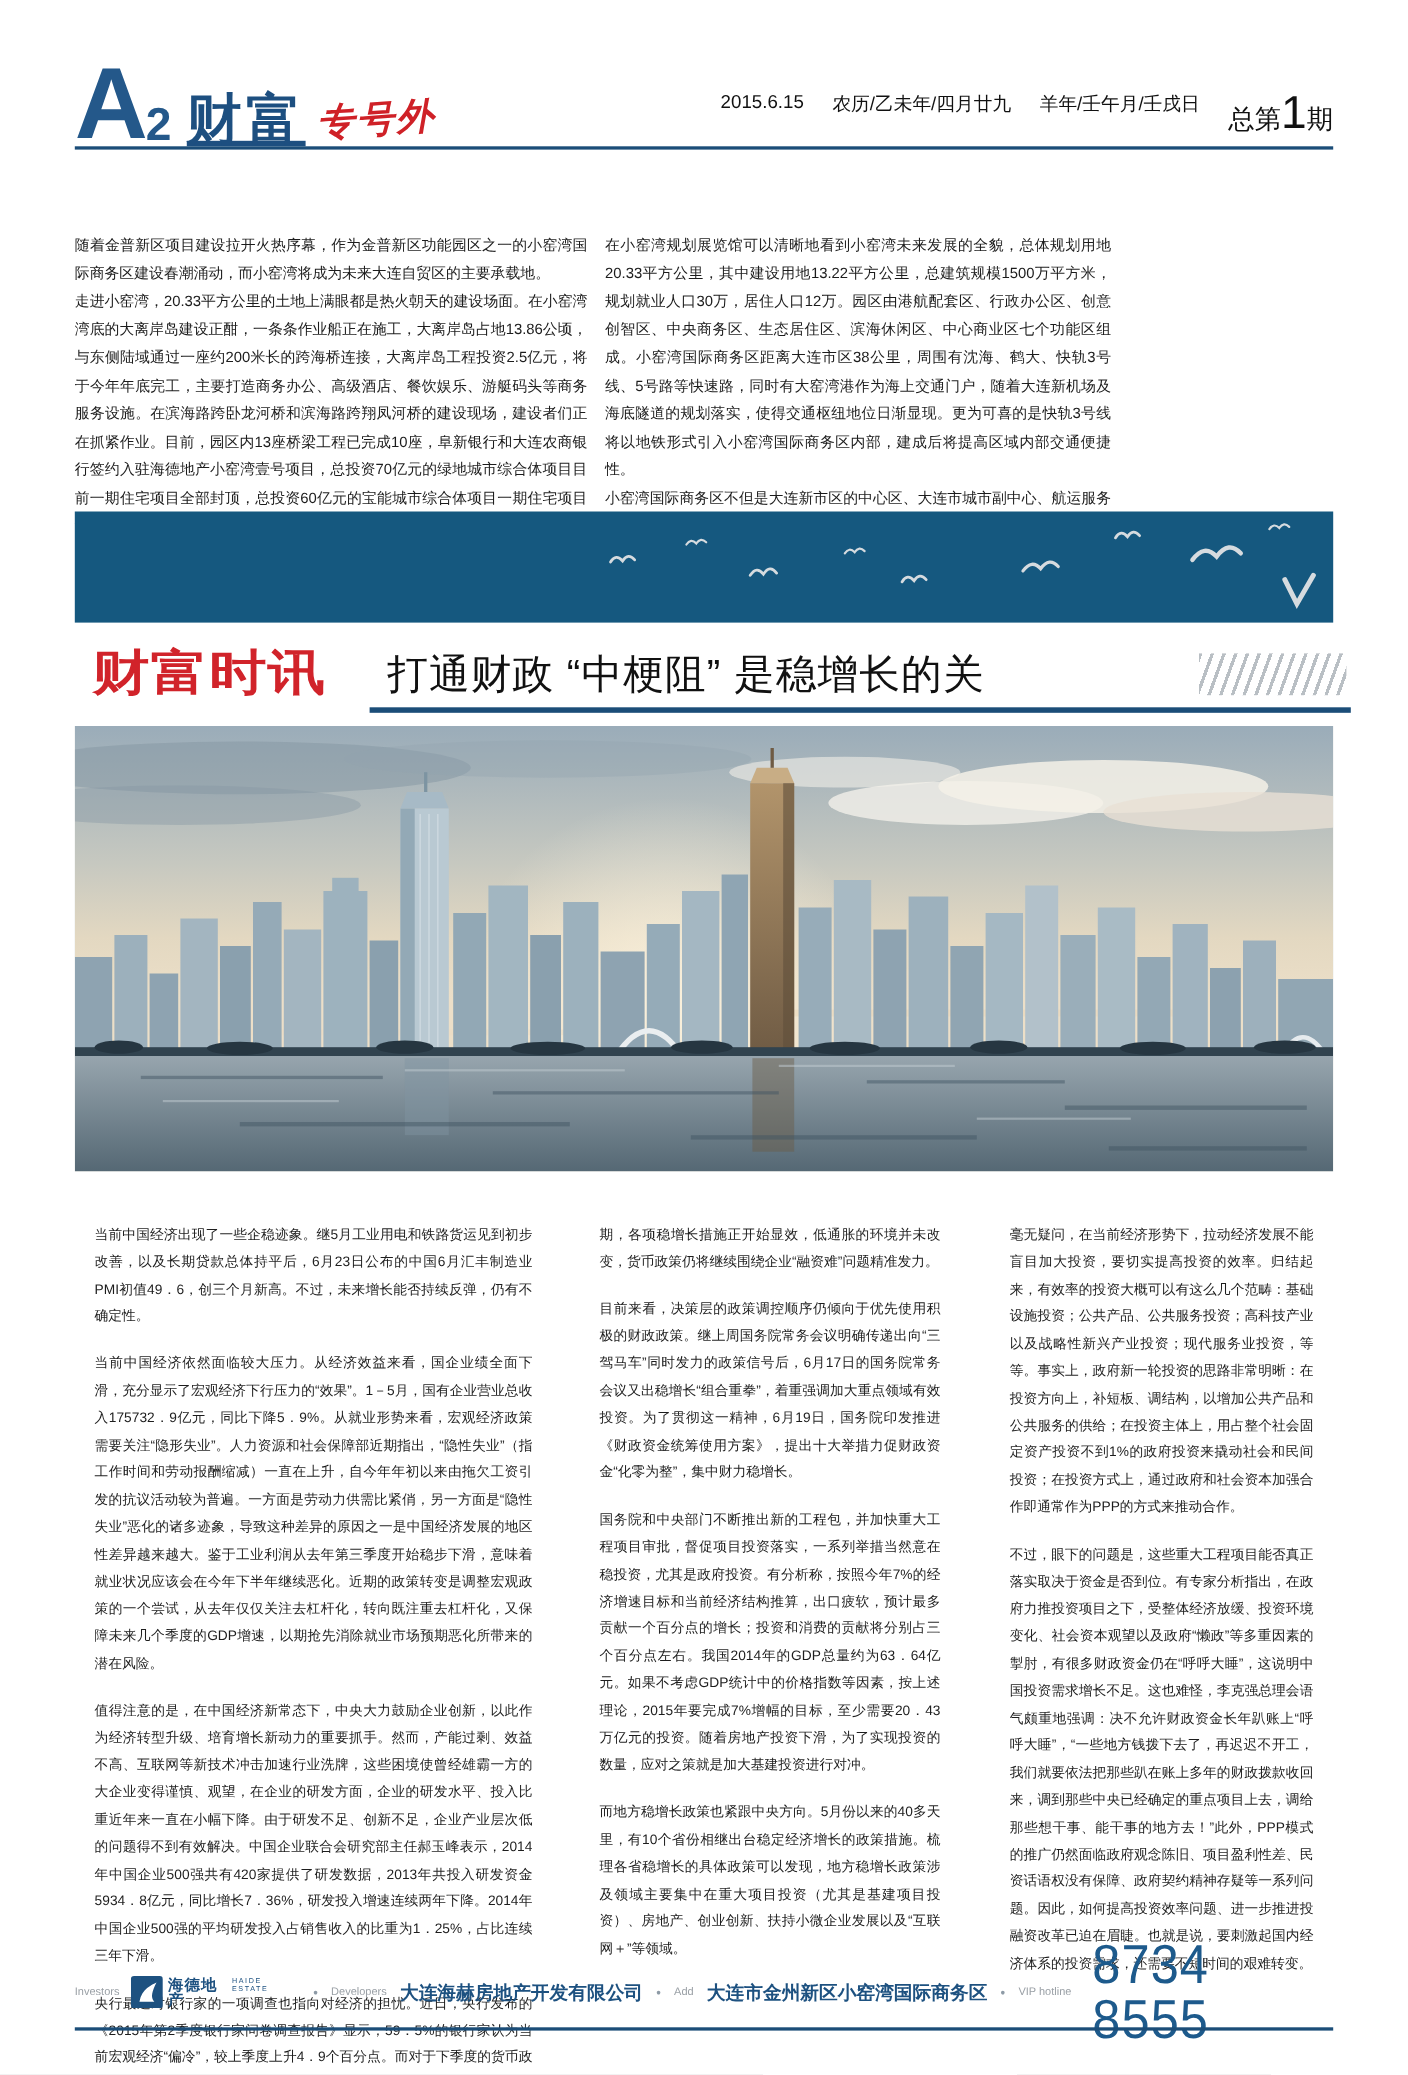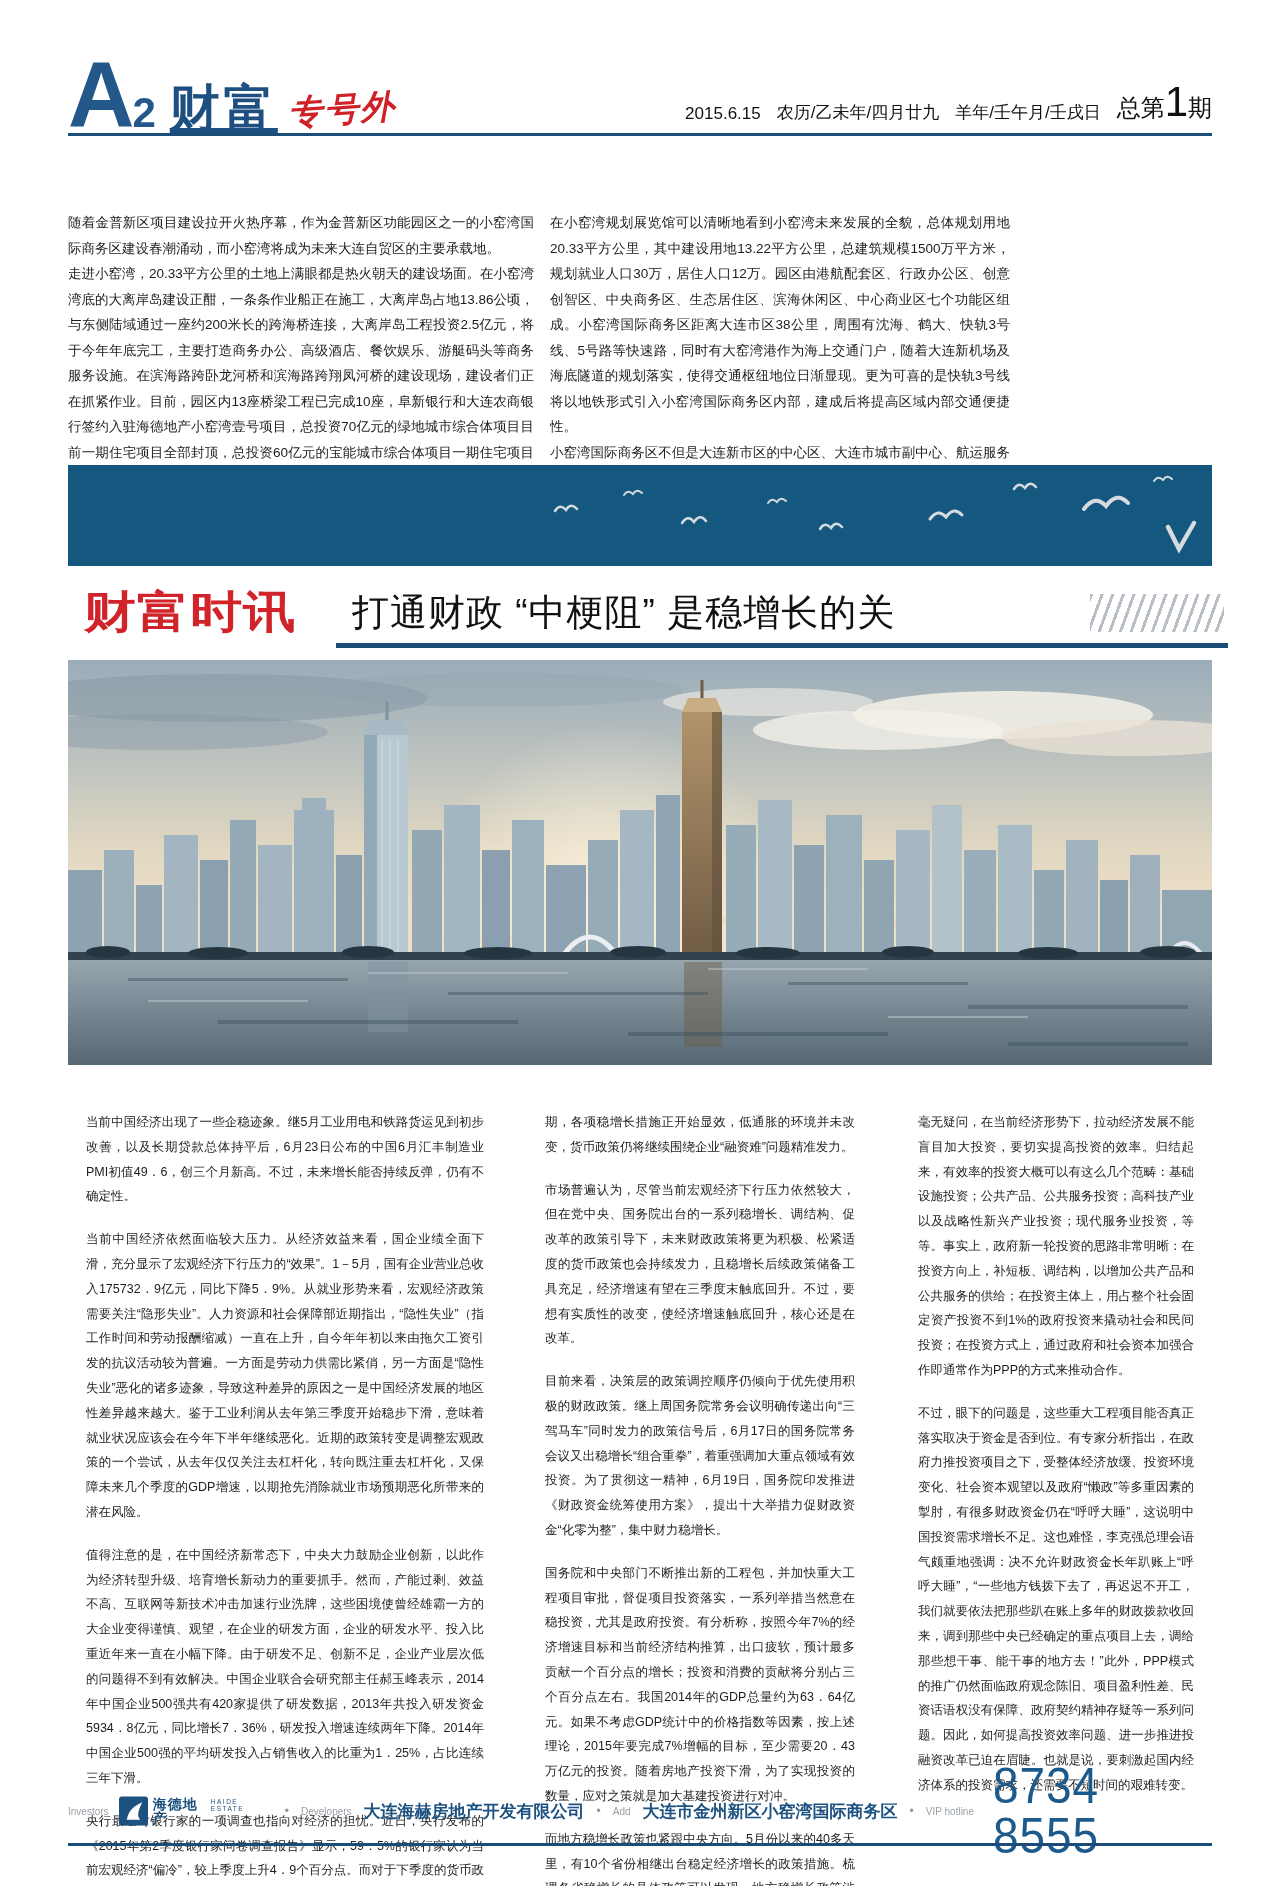--- a/index.html
+++ b/index.html
@@ -7,21 +7,21 @@
         font-family:"Liberation Sans","DejaVu Sans",sans-serif;color:#1c1c1c;overflow:hidden;}
 
   
   .masthead{position:absolute;top:40px;left:68px;width:1144px;height:92px;}
   .logo-group{position:absolute;left:0;bottom:0;display:flex;align-items:flex-end;}
   .logo-a{font-size:92px;line-height:.82;font-weight:900;color:#24588a;letter-spacing:-4px;}
   .logo-2{font-size:42px;line-height:.9;font-weight:700;color:#24588a;margin-left:2px;}
   .logo-caifu{font-size:50px;line-height:.95;font-weight:900;color:#1d4f80;letter-spacing:4px;margin-left:14px;text-decoration:underline;}
   .logo-sub{font-size:34px;line-height:1;font-weight:700;font-style:italic;color:#cf2127;
             transform:rotate(-4deg);margin-left:10px;margin-bottom:6px;letter-spacing:2px;}
-  .date-line{position:absolute;right:0;bottom:8px;display:flex;align-items:flex-end;gap:16px;
+  .date-line{position:absolute;right:0;bottom:8px;display:flex;align-items:flex-start;gap:26px;
              font-size:17px;font-weight:500;color:#111;white-space:nowrap;}
   .issue{display:flex;align-items:baseline;}
   .issue .big{font-size:42px;font-weight:500;line-height:.9;}
   .issue .sm{font-size:24px;font-weight:500;}
   .masthead-rule{position:absolute;top:133px;left:68px;width:1144px;height:3px;background:#1b4d78;}
 
   
   .a1-titlebar{position:absolute;top:156px;left:68px;width:942px;display:flex;align-items:center;}
   .a1-title{font-size:36px;font-weight:900;color:#0d0d0d;letter-spacing:1px;white-space:nowrap;}
   .a1-rule{flex:1;height:4px;background:#1b4d78;margin-left:16px;}
@@ -253,21 +253,20 @@
 
   <div class="bodywrap">
     <div class="bc bc1">
       <p>当前中国经济出现了一些企稳迹象。继5月工业用电和铁路货运见到初步改善，以及长期贷款总体持平后，6月23日公布的中国6月汇丰制造业PMI初值49．6，创三个月新高。不过，未来增长能否持续反弹，仍有不确定性。</p>
       <p>当前中国经济依然面临较大压力。从经济效益来看，国企业绩全面下滑，充分显示了宏观经济下行压力的“效果”。1－5月，国有企业营业总收入175732．9亿元，同比下降5．9%。从就业形势来看，宏观经济政策需要关注“隐形失业”。人力资源和社会保障部近期指出，“隐性失业”（指工作时间和劳动报酬缩减）一直在上升，自今年年初以来由拖欠工资引发的抗议活动较为普遍。一方面是劳动力供需比紧俏，另一方面是“隐性失业”恶化的诸多迹象，导致这种差异的原因之一是中国经济发展的地区性差异越来越大。鉴于工业利润从去年第三季度开始稳步下滑，意味着就业状况应该会在今年下半年继续恶化。近期的政策转变是调整宏观政策的一个尝试，从去年仅仅关注去杠杆化，转向既注重去杠杆化，又保障未来几个季度的GDP增速，以期抢先消除就业市场预期恶化所带来的潜在风险。</p>
       <p>值得注意的是，在中国经济新常态下，中央大力鼓励企业创新，以此作为经济转型升级、培育增长新动力的重要抓手。然而，产能过剩、效益不高、互联网等新技术冲击加速行业洗牌，这些困境使曾经雄霸一方的大企业变得谨慎、观望，在企业的研发方面，企业的研发水平、投入比重近年来一直在小幅下降。由于研发不足、创新不足，企业产业层次低的问题得不到有效解决。中国企业联合会研究部主任郝玉峰表示，2014年中国企业500强共有420家提供了研发数据，2013年共投入研发资金5934．8亿元，同比增长7．36%，研发投入增速连续两年下降。2014年中国企业500强的平均研发投入占销售收入的比重为1．25%，占比连续三年下滑。</p>
       <p>央行最近对银行家的一项调查也指向对经济的担忧。近日，央行发布的《2015年第2季度银行家问卷调查报告》显示，59．5%的银行家认为当前宏观经济“偏冷”，较上季度上升4．9个百分点。而对于下季度的货币政策，有45．8%的银行家预期为“趋松”，另外51．8%的银行家预期为“适度”。这一调查结果加上此前部分央行货币政策委员会成员的调整，让市场各方格外关注未来货币政策的走向。专家表示，当前中国经济处在筑底</p>
     </div>
     <div class="bc bc2">
       <p>期，各项稳增长措施正开始显效，低通胀的环境并未改变，货币政策仍将继续围绕企业“融资难”问题精准发力。</p>
-      <p>市场普遍认为，尽管当前宏观经济下行压力依然较大，但在党中央、国务院出台的一系列稳增长、调结构、促改革的政策引导下，未来财政政策将更为积极、松紧适度的货币政策也会持续发力，且稳增长后续政策储备工具充足，经济增速有望在三季度末触底回升。不过，要想有实质性的改变，使经济增速触底回升，核心还是在改革。</p>
       <p>目前来看，决策层的政策调控顺序仍倾向于优先使用积极的财政政策。继上周国务院常务会议明确传递出向“三驾马车”同时发力的政策信号后，6月17日的国务院常务会议又出稳增长“组合重拳”，着重强调加大重点领域有效投资。为了贯彻这一精神，6月19日，国务院印发推进《财政资金统筹使用方案》，提出十大举措力促财政资金“化零为整”，集中财力稳增长。</p>
       <p>国务院和中央部门不断推出新的工程包，并加快重大工程项目审批，督促项目投资落实，一系列举措当然意在稳投资，尤其是政府投资。有分析称，按照今年7%的经济增速目标和当前经济结构推算，出口疲软，预计最多贡献一个百分点的增长；投资和消费的贡献将分别占三个百分点左右。我国2014年的GDP总量约为63．64亿元。如果不考虑GDP统计中的价格指数等因素，按上述理论，2015年要完成7%增幅的目标，至少需要20．43万亿元的投资。随着房地产投资下滑，为了实现投资的数量，应对之策就是加大基建投资进行对冲。</p>
       <p>而地方稳增长政策也紧跟中央方向。5月份以来的40多天里，有10个省份相继出台稳定经济增长的政策措施。梳理各省稳增长的具体政策可以发现，地方稳增长政策涉及领域主要集中在重大项目投资（尤其是基建项目投资）、房地产、创业创新、扶持小微企业发展以及“互联网＋”等领域。</p>
     </div>
     <div class="bc bc3">
       <p>毫无疑问，在当前经济形势下，拉动经济发展不能盲目加大投资，要切实提高投资的效率。归结起来，有效率的投资大概可以有这么几个范畴：基础设施投资；公共产品、公共服务投资；高科技产业以及战略性新兴产业投资；现代服务业投资，等等。事实上，政府新一轮投资的思路非常明晰：在投资方向上，补短板、调结构，以增加公共产品和公共服务的供给；在投资主体上，用占整个社会固定资产投资不到1%的政府投资来撬动社会和民间投资；在投资方式上，通过政府和社会资本加强合作即通常作为PPP的方式来推动合作。</p>
       <p>不过，眼下的问题是，这些重大工程项目能否真正落实取决于资金是否到位。有专家分析指出，在政府力推投资项目之下，受整体经济放缓、投资环境变化、社会资本观望以及政府“懒政”等多重因素的掣肘，有很多财政资金仍在“呼呼大睡”，这说明中国投资需求增长不足。这也难怪，李克强总理会语气颇重地强调：决不允许财政资金长年趴账上“呼呼大睡”，“一些地方钱拨下去了，再迟迟不开工，我们就要依法把那些趴在账上多年的财政拨款收回来，调到那些中央已经确定的重点项目上去，调给那些想干事、能干事的地方去！”此外，PPP模式的推广仍然面临政府观念陈旧、项目盈利性差、民资话语权没有保障、政府契约精神存疑等一系列问题。因此，如何提高投资效率问题、进一步推进投融资改革已迫在眉睫。也就是说，要刺激起国内经济体系的投资需求，还需要不短时间的艰难转变。</p>
     </div>
   </div>
 

